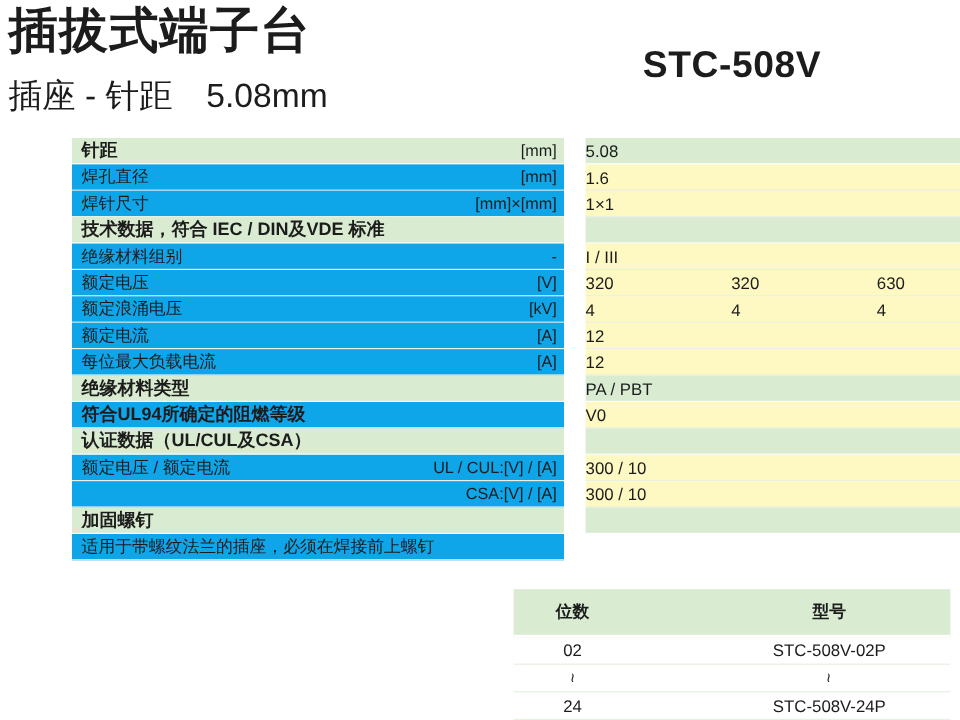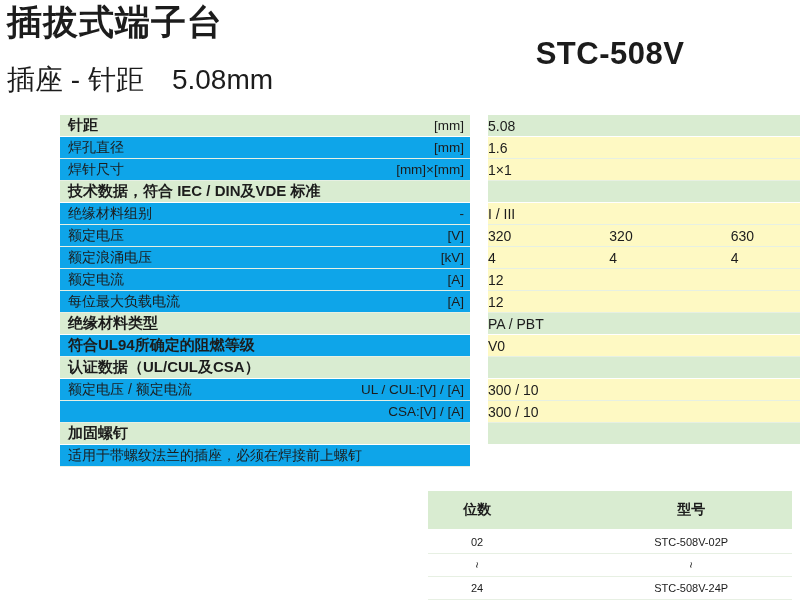--- a/index.html
+++ b/index.html
@@ -4,21 +4,21 @@
 <style>
   :root { --green:#d9ecd1; --line:#e7f0e3; --text:#1c1c1c; }
   html,body { margin:0; padding:0; }
   body {
     width:800px; height:600px; background:#ffffff; color:var(--text);
     font-family:"Liberation Sans","DejaVu Sans",sans-serif;
     -webkit-font-smoothing:antialiased;
   }
   .page { position:relative; width:800px; height:600px; overflow:hidden; background:#fff; }
 
-  .title    { position:absolute; left:7px; top:2px;  font-size:35px; font-weight:700; line-height:1.15; letter-spacing:1px; white-space:nowrap;text-align:right; }
+  .title    { position:absolute; left:7px; top:2px;  font-size:41px; font-weight:700; line-height:1.15; letter-spacing:1px; white-space:nowrap;text-align:right; }
   .subtitle { position:absolute; left:7px; top:64px; font-size:28px; font-weight:400; line-height:1.15; white-space:nowrap; }
   .model      { position:absolute; left:428px; width:364px; top:36px; text-align:center; font-size:31px; font-weight:700; letter-spacing:0.5px; }
   .model-note { position:absolute; left:428px; width:364px; top:84px; text-align:center; font-size:15px;margin-top:33px; }
 
   .spec { position:absolute; left:12px; top:115px; width:792px;padding-left:48px; }
   .row  { display:flex; height:22px; }
   .lcell {
     width:410px; box-sizing:border-box; padding:0 6px 0 8px;
     display:flex; align-items:center; justify-content:space-between;
     background:#0ea5e9; border-bottom:1px solid var(--line);
@@ -31,21 +31,21 @@
   .row.green .lcell, .row.green .rcell { background:var(--green); border-bottom-color:#ffffff; }
   .rcell.noline { border-bottom-color:transparent; background:#fff !important; }
   .label { font-size:14px; white-space:nowrap; }
   .row.bold .label { font-weight:700; font-size:15px; }
   .unit  { font-size:13.5px; white-space:nowrap; }
   .val   { flex:1; font-size:14px; white-space:nowrap; }
 
   .order { position:absolute; left:428px; top:491px; width:364px; }
   .ohead { display:flex; align-items:center; height:38px; background:var(--green); border-bottom:2px solid #fff; }
   .ohead > div { font-size:14px; font-weight:700; }
-  .orow  { display:flex; align-items:center; height:22px; border-bottom:1px solid var(--line); font-size:11px; }
+  .orow  { display:flex; align-items:center; height:22px; border-bottom:1px solid var(--line); font-size:14px; }
   .oc1 { width:27%; text-align:center; }
   .oc2 { width:73%; text-align:center; box-sizing:border-box; padding-left:64px; }
   .rot { display:inline-block; transform:rotate(90deg); }
 </style>
 </head>
 <body>
 
 <div class="page">
   <div class="title">插拔式端子台</div>
   <div class="subtitle">插座 - 针距　5.08mm</div>

